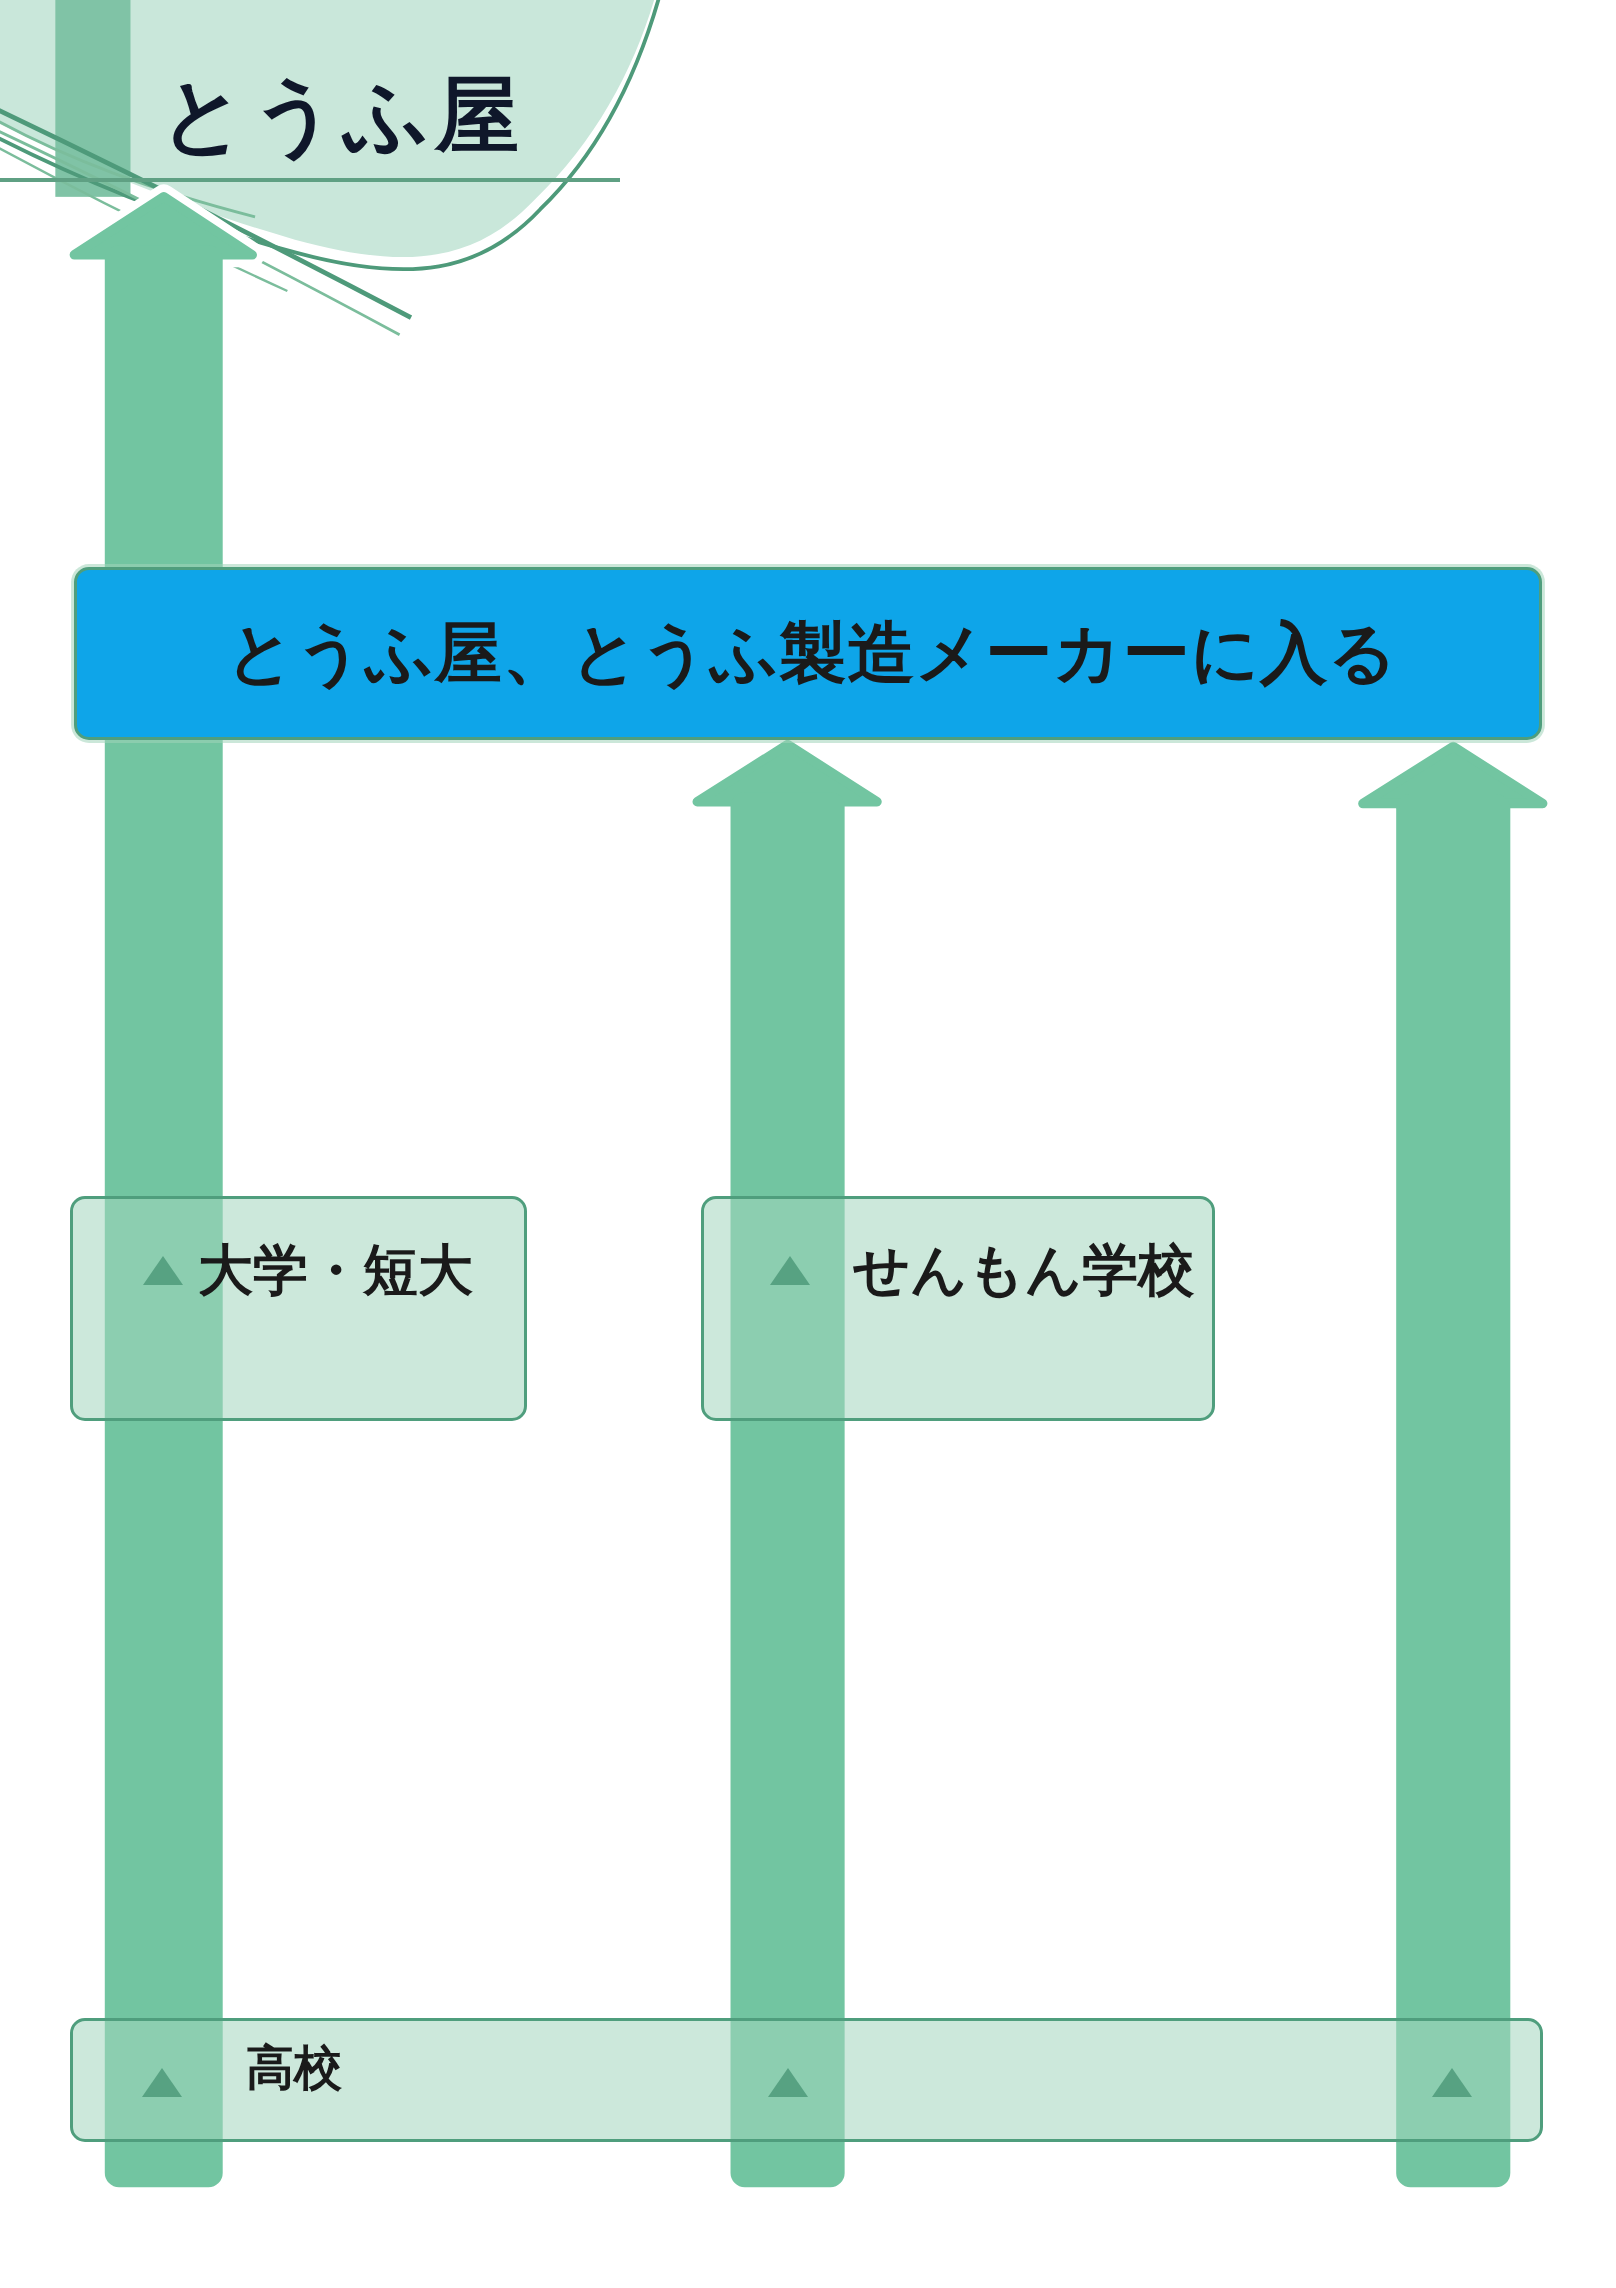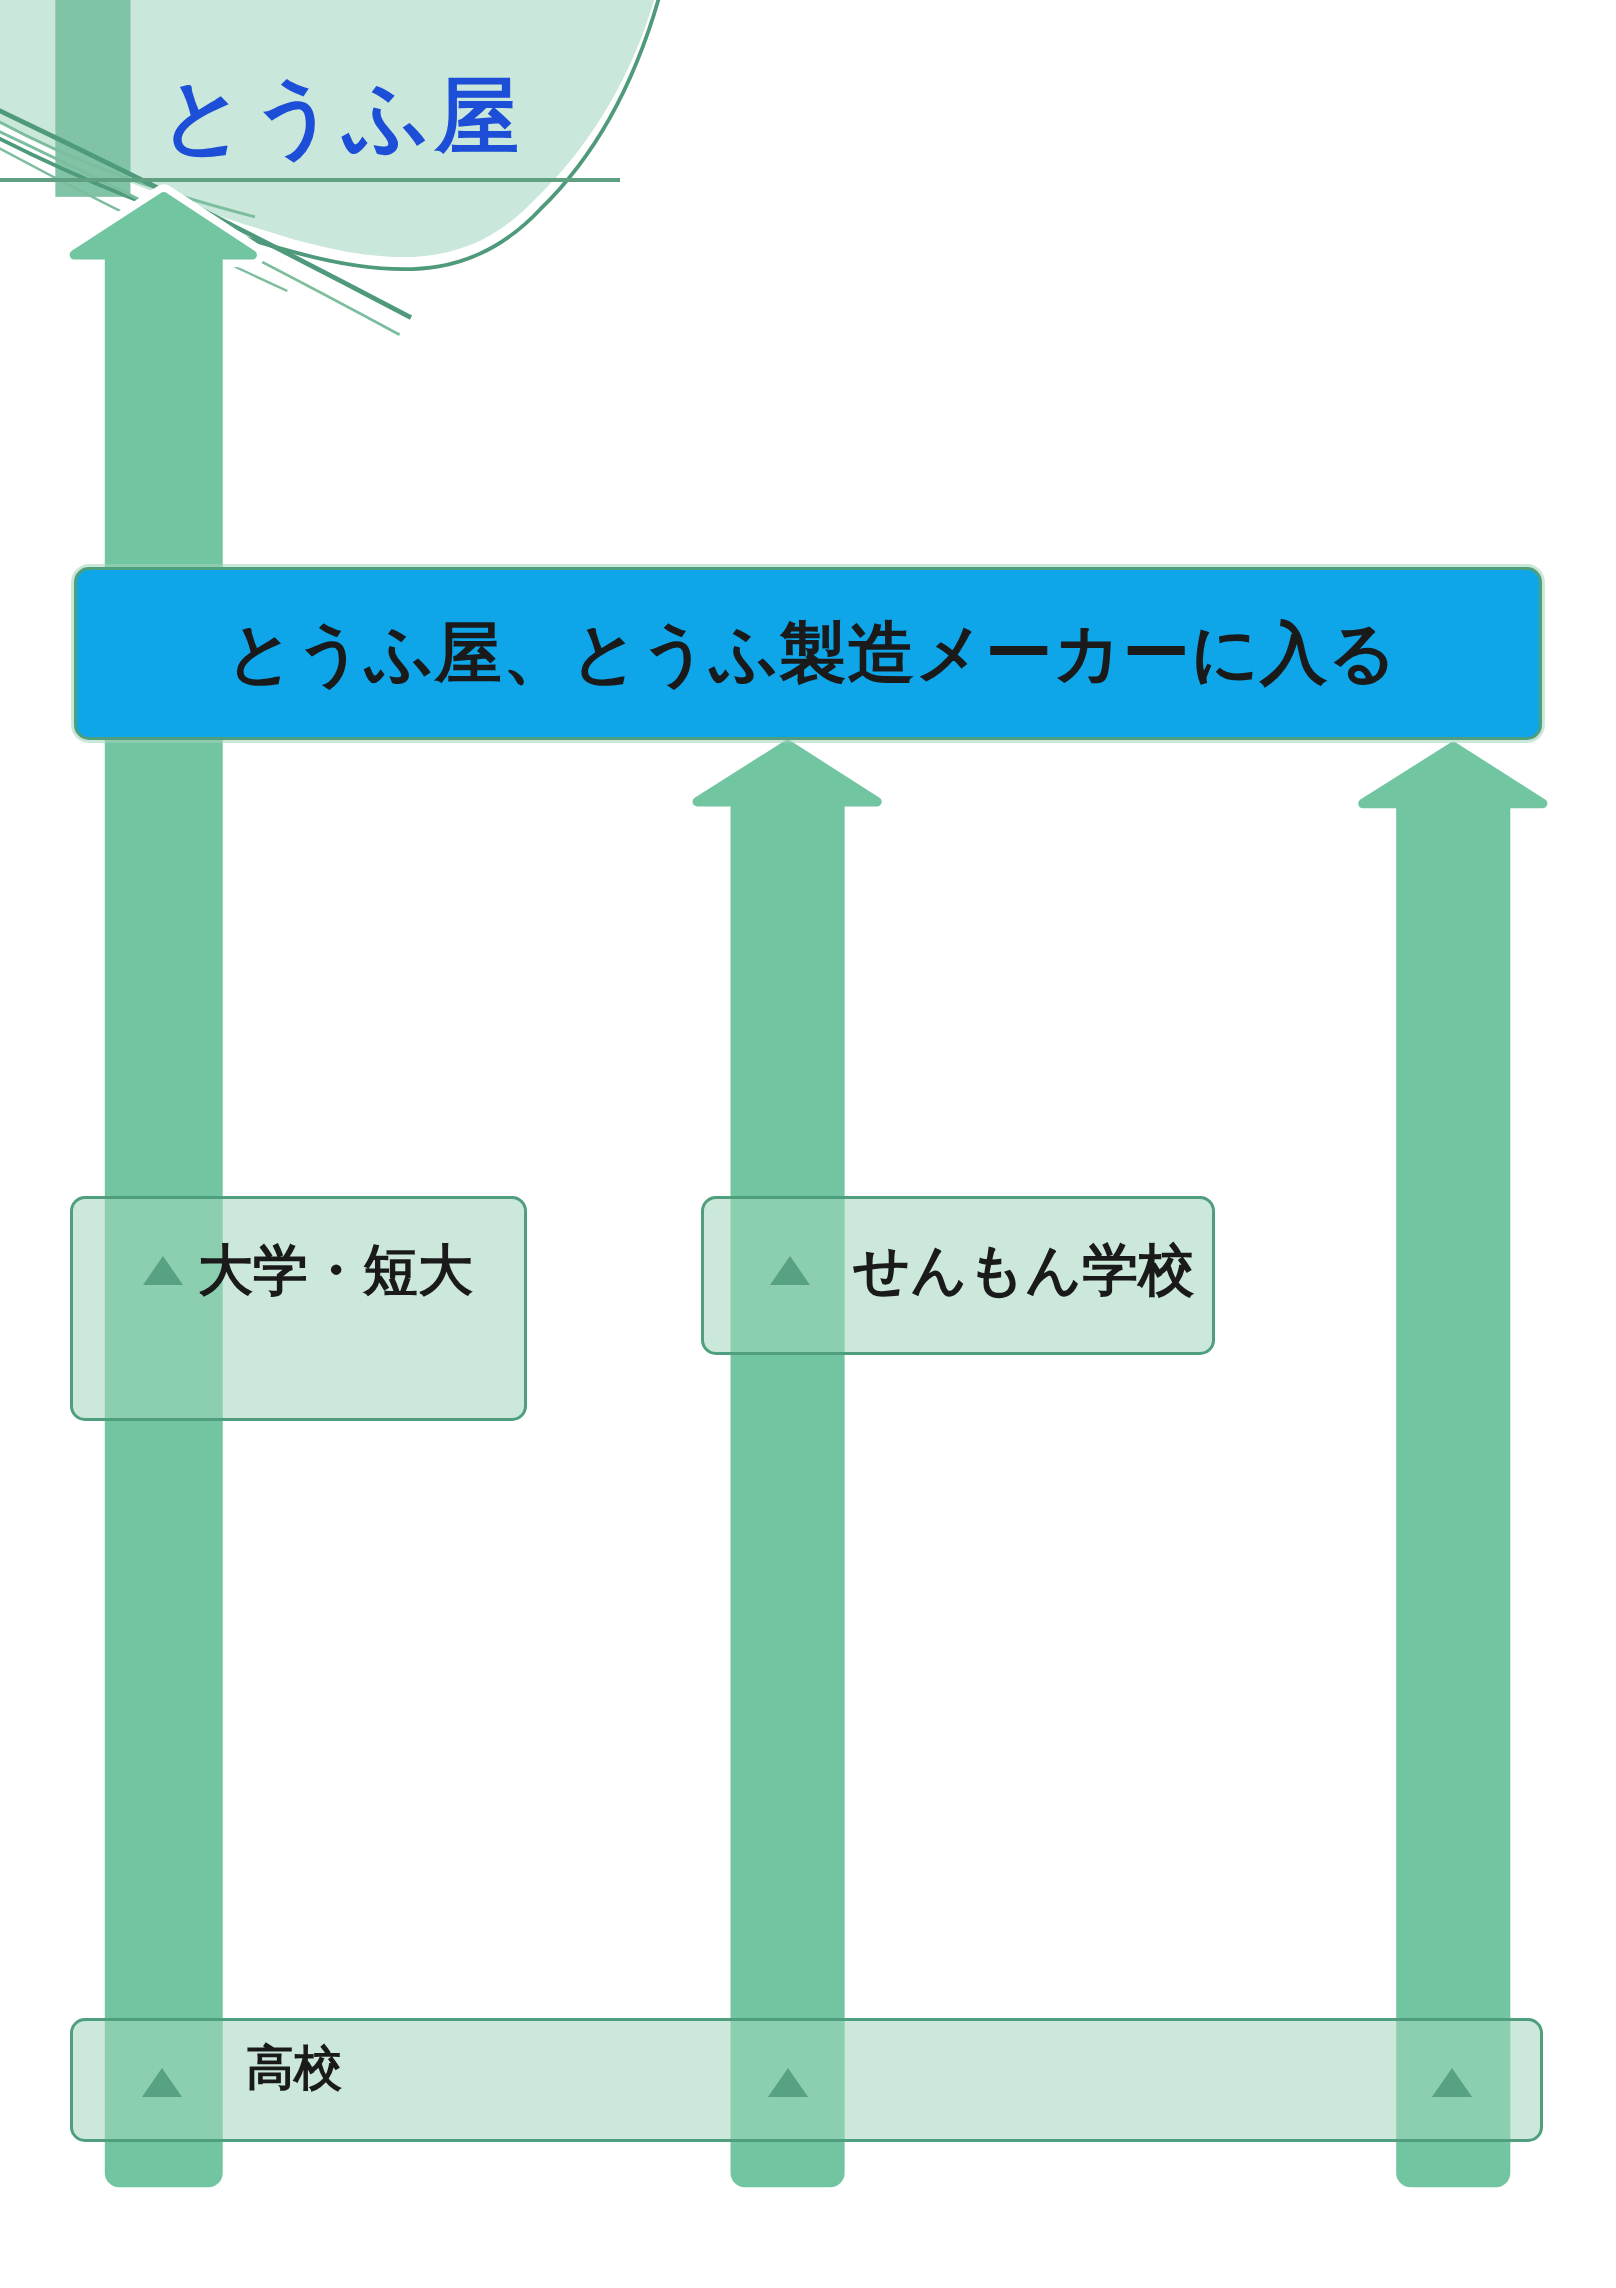--- a/index.html
+++ b/index.html
@@ -26,23 +26,23 @@
   .circle-fill{fill:var(--mint-fill);}
   .brush{stroke:var(--brush-green);fill:none;}
   .brush-light{stroke:var(--brush-light);fill:none;}
   .topbar{fill:var(--bar-green);}
   .arrow-body{fill:var(--arrow-green);}
   .arrow-head{fill:var(--arrow-green);stroke:var(--arrow-green);stroke-width:10;stroke-linejoin:round;}
   .arrow-head-outline{fill:#ffffff;stroke:#ffffff;stroke-width:26;stroke-linejoin:round;}
 
   .title{
     position:absolute;left:160px;top:70px;
-    font-family:Liberation Sans, sans-serif;
+    font-family:Liberation Serif, serif;
     font-weight:700;font-size:84px;line-height:1.1;
-    letter-spacing:5.7px;color:#1d4ed8;white-space:nowrap;
+    letter-spacing:5.7px;color:#0f172a;white-space:nowrap;
   }
   .title-underline{
     position:absolute;left:0px;top:178px;width:620px;height:3.8px;
     background:var(--underline-green);
   }
 
   .goal-box{
     position:absolute;left:74px;top:567px;width:1468px;height:173px;
     box-sizing:border-box;background:#0ea5e9;
     border:3.8px solid var(--border-green);border-radius:15px;
@@ -53,21 +53,21 @@
     font-weight:700;font-size:67px;letter-spacing:1px;
     color:var(--text-black);white-space:nowrap;
   }
 
   .panel{
     position:absolute;box-sizing:border-box;
     background:var(--panel-fill);
     border:3.8px solid var(--border-green);border-radius:15px;
   }
   .panel-univ{left:70px;top:1196px;width:457px;height:225px;}
-  .panel-voc{left:701px;top:1196px;width:514px;height:159px;}
+  .panel-voc{left:701px;top:1196px;width:514px;height:225px;}
   .base-bar{left:70px;top:2018px;width:1473px;height:124px;}
 
   .tri{
     position:absolute;width:0;height:0;
     border-left:20px solid transparent;
     border-right:20px solid transparent;
     border-bottom:29.5px solid var(--triangle-green);
   }
   .panel-label{
     position:absolute;font-weight:700;color:var(--text-black);

